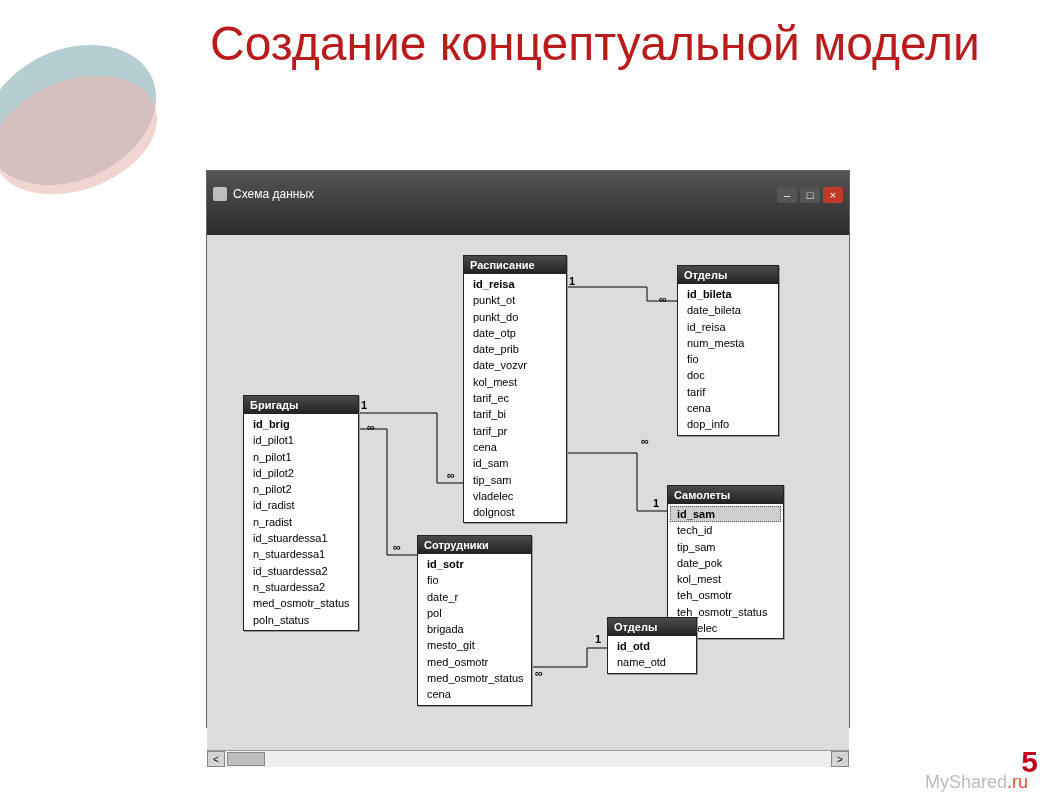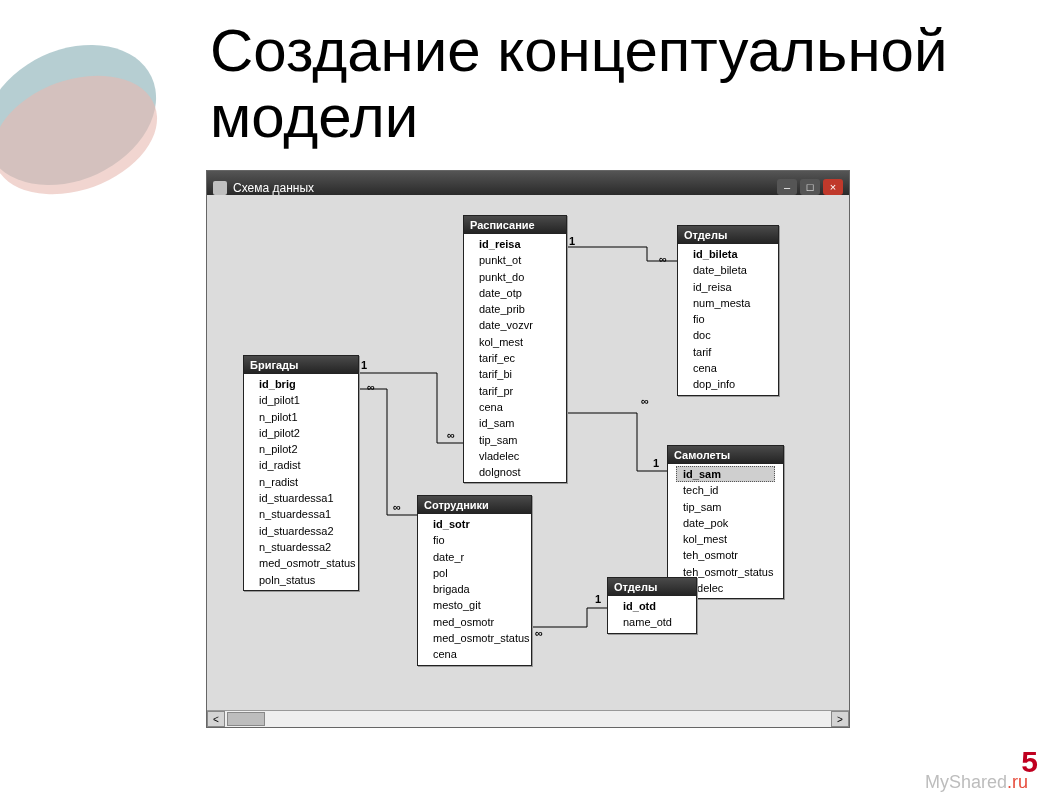--- a/index.html
+++ b/index.html
@@ -1,39 +1,39 @@
 <!DOCTYPE html>
 <html><head>
 <meta charset="utf-8">
 <style>
   html,body{margin:0;padding:0;width:1058px;height:793px;background:#fff;font-family:Arial,Helvetica,sans-serif;overflow:hidden}
   .slide{position:relative;width:1058px;height:793px}
   .deco{position:absolute;left:-30px;top:10px;width:220px;height:180px}
   .deco .e1{position:absolute;width:180px;height:130px;background:#97b9bf;border-radius:50%;transform:rotate(-25deg);opacity:.7;left:10px;top:40px}
   .deco .e2{position:absolute;width:170px;height:110px;background:#e8b9b0;border-radius:50%;transform:rotate(-20deg);opacity:.6;left:20px;top:70px}
-  .title{position:absolute;left:210px;top:18px;font-size:60px;color:#000000;font-weight:400;line-height:1.1}
+  .title{position:absolute;left:210px;top:18px;font-size:48px;color:#b91c1c;font-weight:400;line-height:1.1}
   .footer-logo{position:absolute;right:30px;bottom:0;font-size:18px;color:#bdbdbd}
   .footer-logo .dot{color:#e74c3c}
   .pagenum{position:absolute;right:20px;bottom:14px;font-size:30px;color:#c00020;font-weight:700}
   
   .win{position:absolute;left:206px;top:170px;width:642px;height:556px;background:#e2e2e2;border:1px solid #666}
-  .titlebar{height:24px;background:linear-gradient(#555,#2a2a2a);color:#fff;font-size:12px;display:flex;align-items:flex-end;padding:0 6px}
+  .titlebar{height:32px;background:linear-gradient(#555,#2a2a2a);color:#fff;font-size:12px;display:flex;align-items:flex-start;padding:16px 6px}
   .tb-icon{width:14px;height:14px;background:#bfbfbf;margin-right:6px;border-radius:2px}
   .tb-sp{flex:1}
   .tb-btn{width:20px;height:16px;margin-left:3px;border-radius:3px;display:flex;align-items:center;justify-content:center;font-size:11px;color:#fff}
   .tb-min{background:#555}.tb-max{background:#555}.tb-close{background:#c0392b}
   .canvas{position:relative;width:100%;height:515px;background:#dcdcdc}
   .hsb{height:16px;background:#efefef;border-top:1px solid #999;display:flex;align-items:center}
   .hsb .arr{width:16px;height:14px;border:1px solid #888;background:#d4d4d4;display:flex;align-items:center;justify-content:center;font-size:10px}
   .hsb .thumb{width:36px;height:12px;background:#bdbdbd;border:1px solid #888;margin-left:2px}
   .hsb .sp{flex:1}
   
   .ent{position:absolute;background:#fff;border:1px solid #222;font-size:11px;box-shadow:1px 1px 0 #999}
   .ent .hd{background:linear-gradient(#4a4a4a,#222);color:#fff;font-weight:700;padding:3px 6px;font-size:11px}
-  .ent .bd{padding:2px 8px}
+  .ent .bd{padding:2px 2px}
   .ent .fld{padding:1px 7px;white-space:nowrap;line-height:1.3}
   .ent .pk{font-weight:700}
   .ent .sel{background:#cfcfcf;border:1px dotted #555;padding:0 6px}
   .lbl{position:absolute;font-size:11px;font-weight:700}
   svg.lines{position:absolute;inset:0;width:100%;height:100%;pointer-events:none}
   svg.lines line{stroke:#000;stroke-width:1}
 </style>
 </head>
 <body>
 

